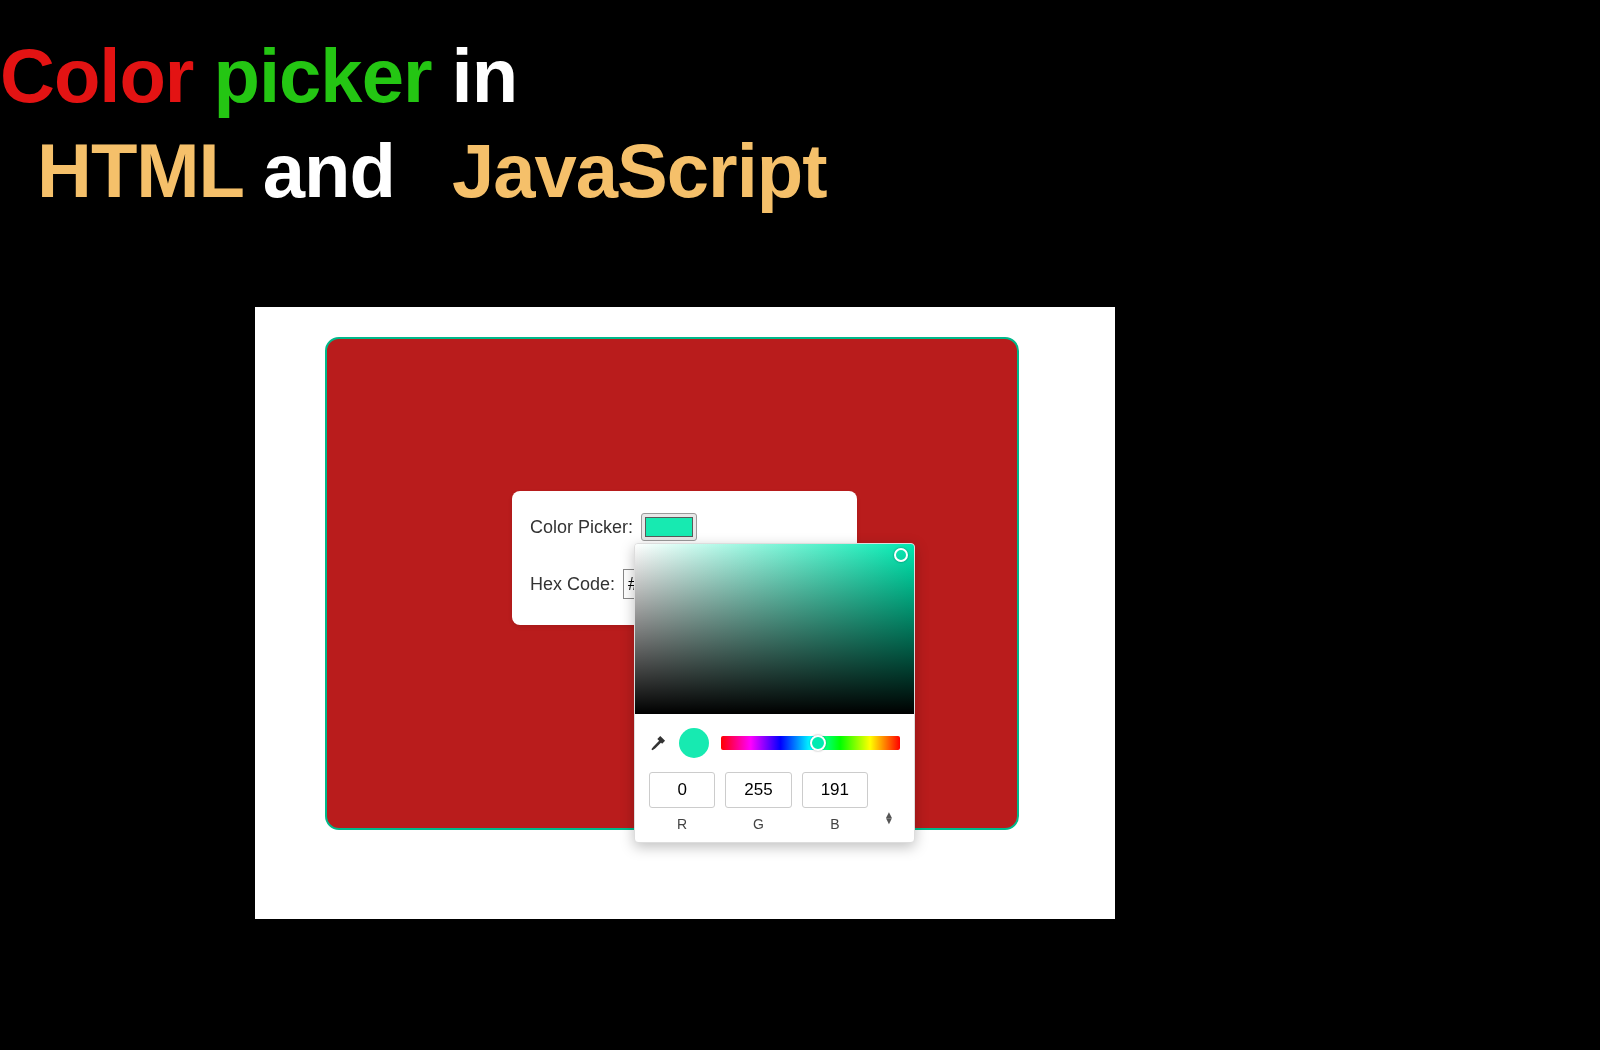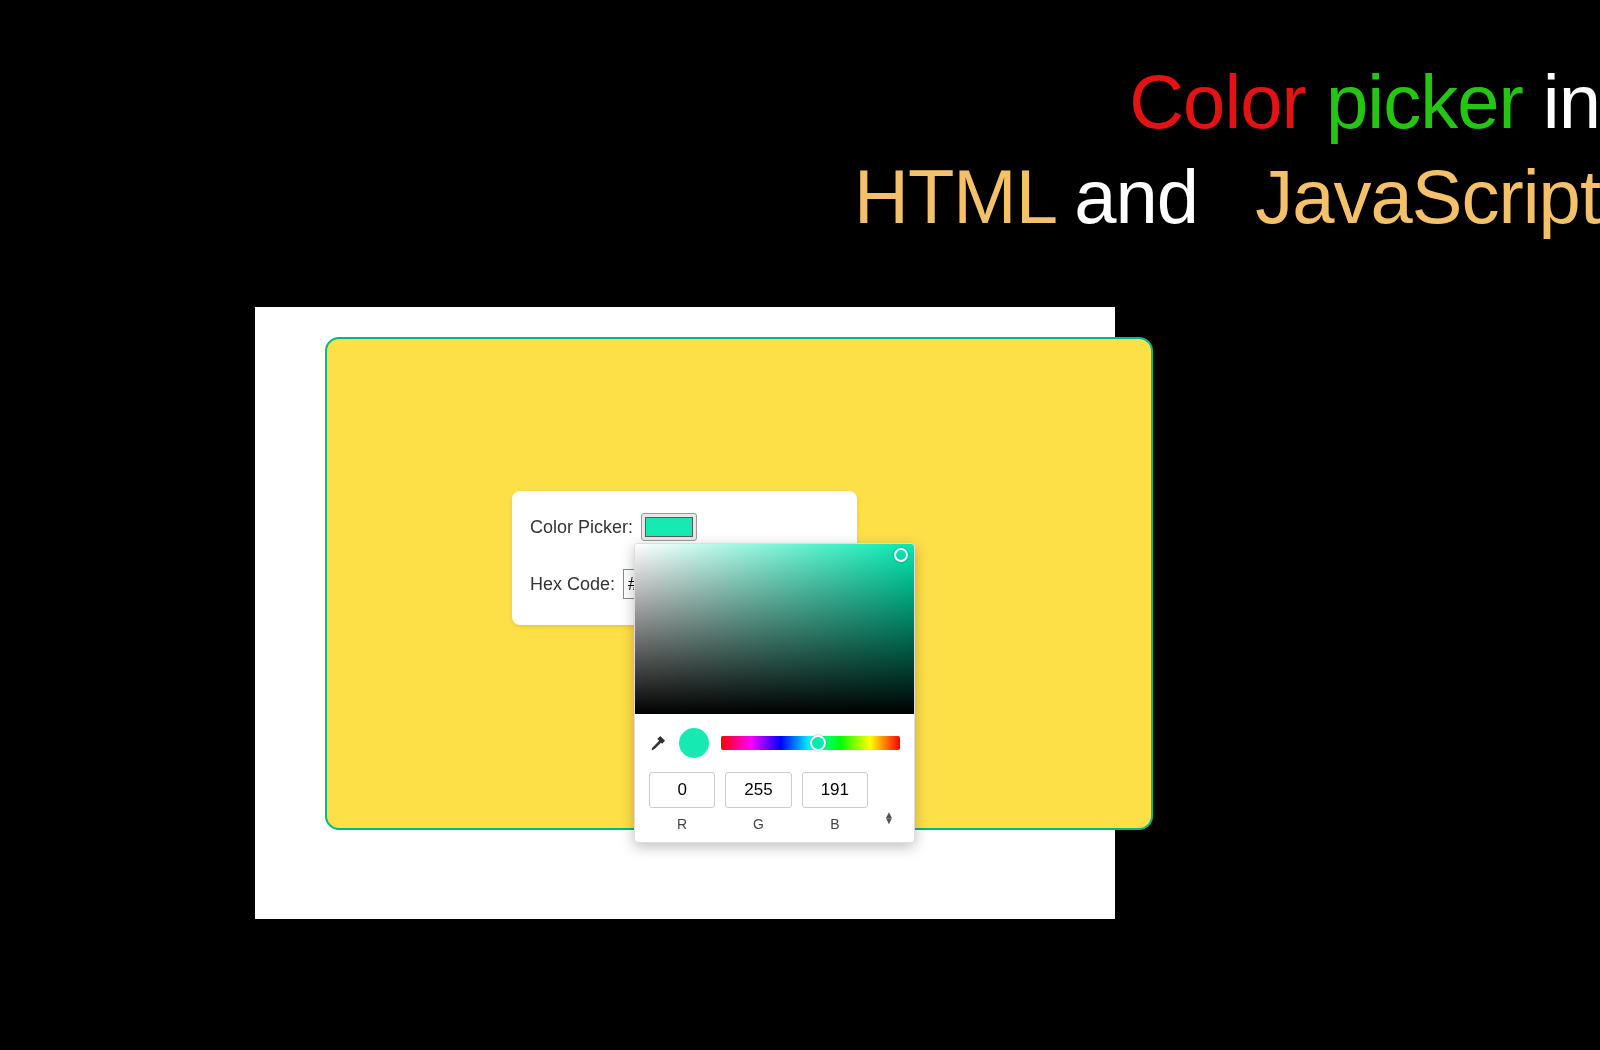--- a/index.html
+++ b/index.html
@@ -4,45 +4,45 @@
 <style>
   * { box-sizing: border-box; margin: 0; padding: 0; }
   body {
     background: #000;
     width: 1600px;
     height: 1050px;
     font-family: Arial, Helvetica, sans-serif;
     overflow: hidden;
   }
   .title {
-    text-align: right;
-    padding-top: 54px;
+    text-align: left;
+    padding-top: 28px;
     font-size: 76px;
-    font-weight: 400;
+    font-weight: 700;
     line-height: 1.25;
     letter-spacing: -1px;
   }
   .t-red { color: #e31313; }
   .t-green { color: #24c613; }
   .t-white { color: #ffffff; }
   .t-gold { color: #f5c06a; margin-left: 37px; }
 
   .demo-frame {
     position: absolute;
     left: 255px;
     top: 307px;
     width: 860px;
     height: 612px;
     background: #ffffff;
     padding: 30px 70px;
   }
   .color-canvas {
-    width: 828px;
+    width: 694px;
     height: 493px;
-    background: #fde047;
+    background: #b91c1c;
     border: 2px solid #00b88a;
     border-radius: 14px;
     position: relative;
   }
   .form-card {
     position: absolute;
     left: 185px;
     top: 152px;
     width: 345px;
     background: #ffffff;

